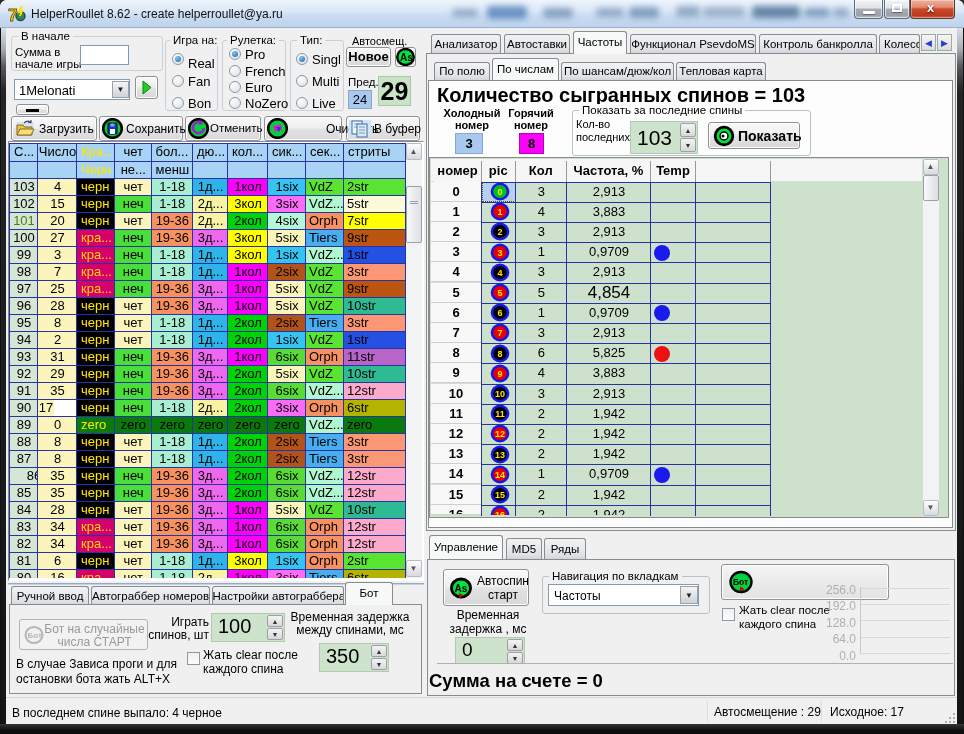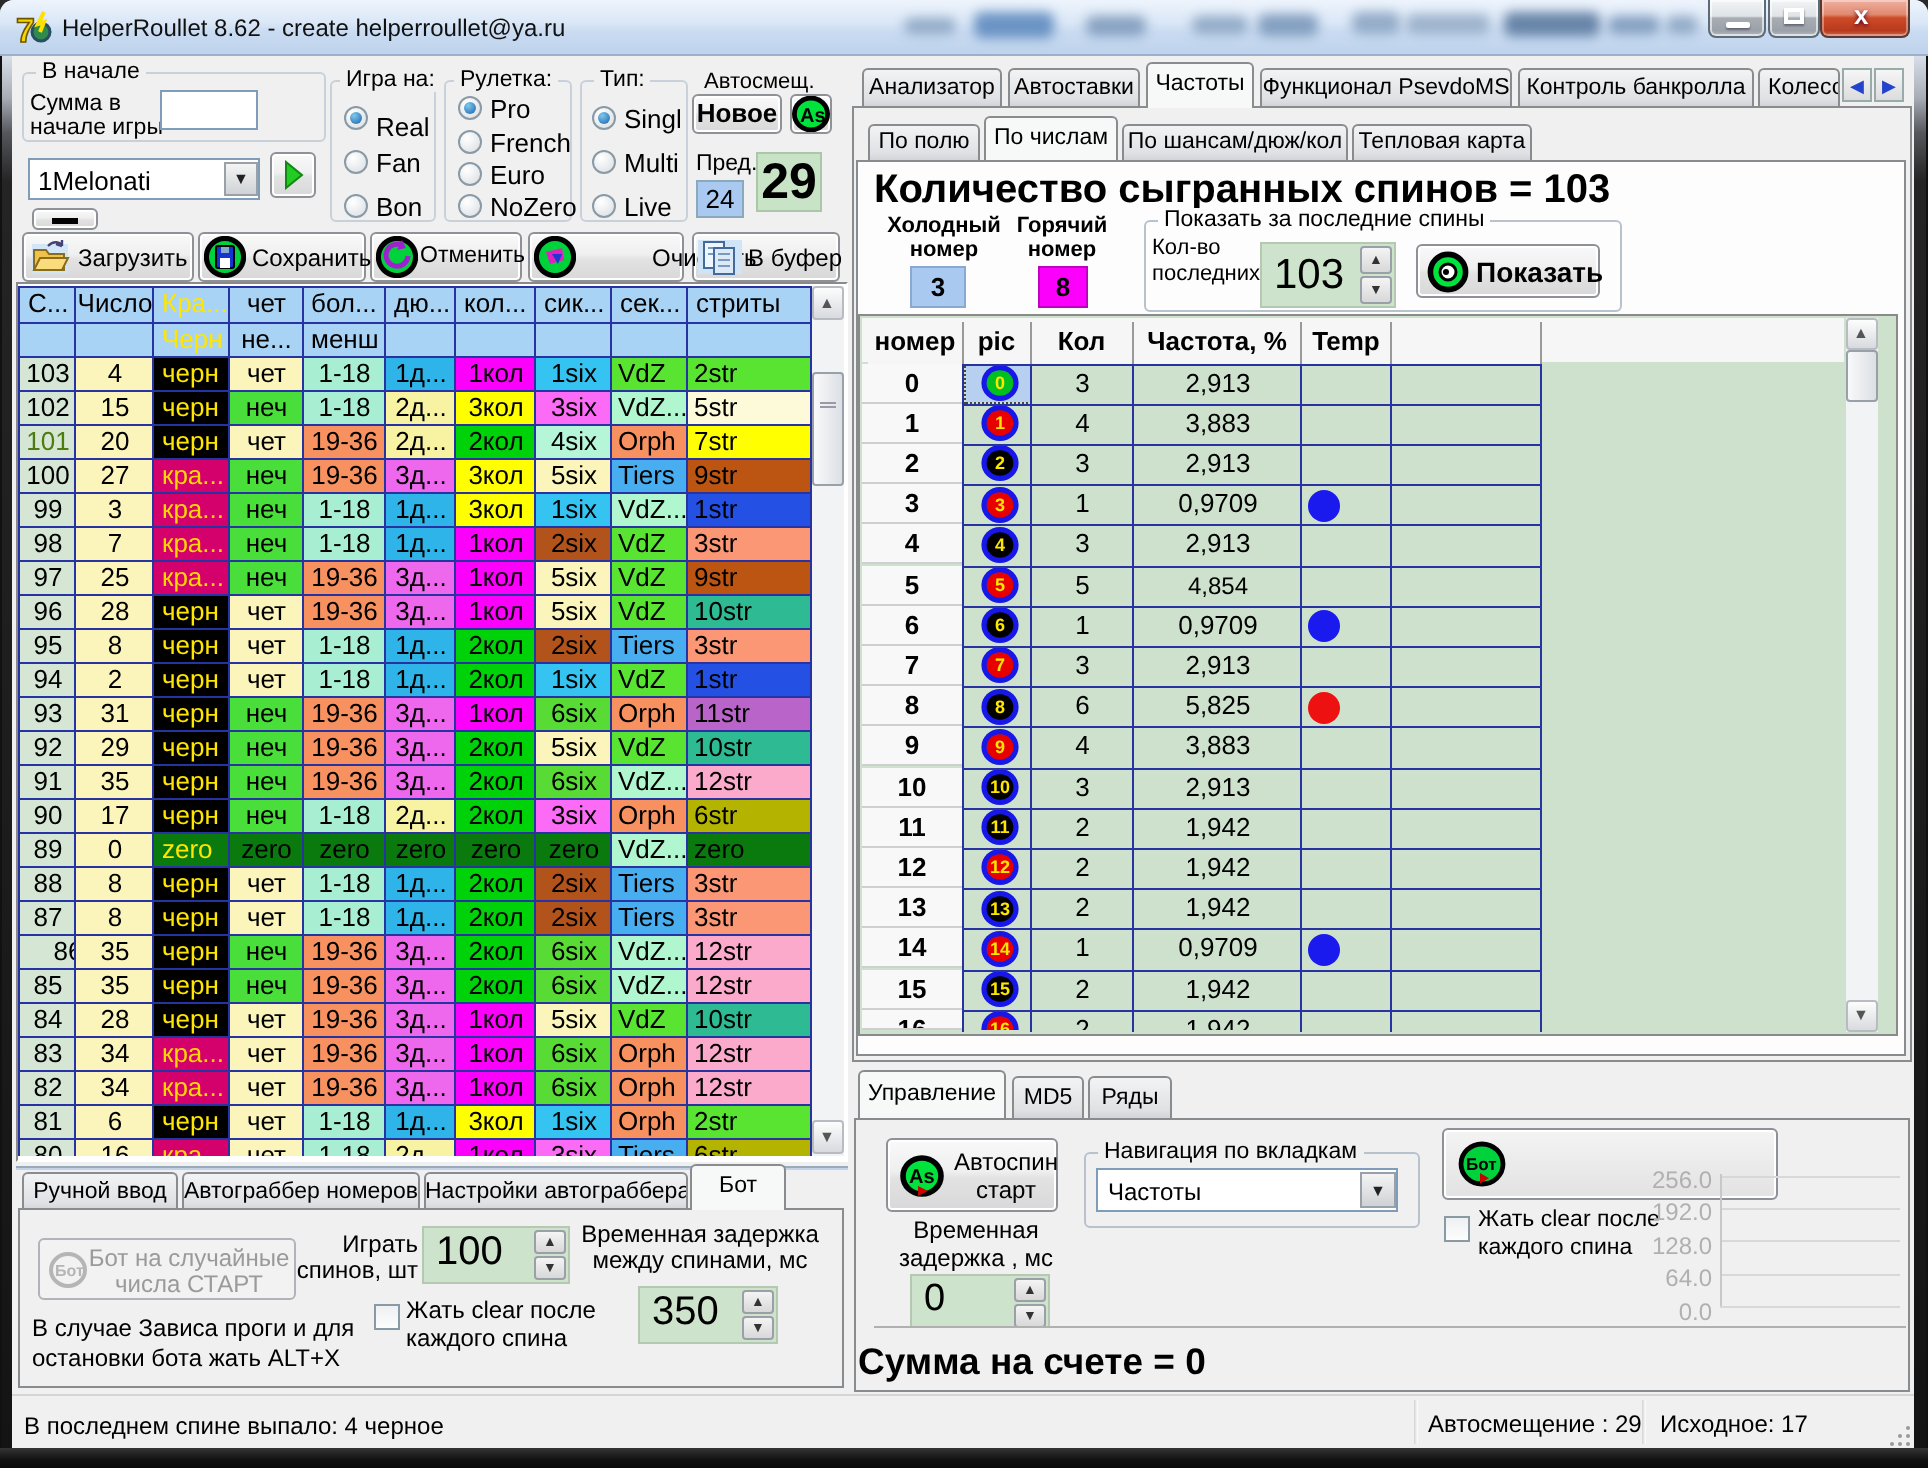--- a/index.html
+++ b/index.html
@@ -309,21 +309,21 @@
 <div class="cell" style="left:38px;top:382.0px;width:39px;height:17.0px;background:#fbf5bb;color:#000;text-align:center;font-size:13px;line-height:17px;">35</div>
 <div class="cell" style="left:77px;top:382.0px;width:38px;height:17.0px;background:#000000;color:#ffe600;text-align:left;padding-left:4px;font-size:13px;line-height:17px;">черн</div>
 <div class="cell" style="left:115px;top:382.0px;width:36.5px;height:17.0px;background:#4ade3a;color:#000;text-align:center;font-size:13px;line-height:17px;">неч</div>
 <div class="cell" style="left:151.5px;top:382.0px;width:41.5px;height:17.0px;background:#f89160;color:#000;text-align:center;font-size:13px;line-height:17px;">19-36</div>
 <div class="cell" style="left:193px;top:382.0px;width:35px;height:17.0px;background:#ee68ee;color:#000;text-align:center;font-size:13px;line-height:17px;">3д...</div>
 <div class="cell" style="left:228px;top:382.0px;width:40px;height:17.0px;background:#00d20a;color:#000;text-align:center;font-size:13px;line-height:17px;">2кол</div>
 <div class="cell" style="left:268px;top:382.0px;width:38px;height:17.0px;background:#58dc35;color:#000;text-align:center;font-size:13px;line-height:17px;">6six</div>
 <div class="cell" style="left:306px;top:382.0px;width:38px;height:17.0px;background:#b0f6cf;color:#000;text-align:left;padding-left:3px;font-size:13px;line-height:17px;">VdZ...</div>
 <div class="cell" style="left:344px;top:382.0px;width:61px;height:17.0px;background:#fcaacb;color:#000;text-align:left;padding-left:3px;font-size:13px;line-height:17px;">12str</div>
 <div class="cell" style="left:10px;top:399.0px;width:28px;height:17.0px;background:#d5e6d5;color:#000;text-align:center;font-size:13px;line-height:17px;">90</div>
-<div class="cell" style="left:38px;top:399.0px;width:39px;height:17.0px;background:#fbf5bb;color:#000;text-align:center;font-size:13px;line-height:17px;">17</div>
+<div class="cell" style="left:38px;top:399.0px;width:16px;height:17.0px;background:#fbf5bb;color:#000;text-align:center;font-size:13px;line-height:17px;">17</div>
 <div class="cell" style="left:77px;top:399.0px;width:38px;height:17.0px;background:#000000;color:#ffe600;text-align:left;padding-left:4px;font-size:13px;line-height:17px;">черн</div>
 <div class="cell" style="left:115px;top:399.0px;width:36.5px;height:17.0px;background:#4ade3a;color:#000;text-align:center;font-size:13px;line-height:17px;">неч</div>
 <div class="cell" style="left:151.5px;top:399.0px;width:41.5px;height:17.0px;background:#a8eed2;color:#000;text-align:center;font-size:13px;line-height:17px;">1-18</div>
 <div class="cell" style="left:193px;top:399.0px;width:35px;height:17.0px;background:#f8f3a2;color:#000;text-align:center;font-size:13px;line-height:17px;">2д...</div>
 <div class="cell" style="left:228px;top:399.0px;width:40px;height:17.0px;background:#00d20a;color:#000;text-align:center;font-size:13px;line-height:17px;">2кол</div>
 <div class="cell" style="left:268px;top:399.0px;width:38px;height:17.0px;background:#fb6bf5;color:#000;text-align:center;font-size:13px;line-height:17px;">3six</div>
 <div class="cell" style="left:306px;top:399.0px;width:38px;height:17.0px;background:#f89160;color:#000;text-align:left;padding-left:3px;font-size:13px;line-height:17px;">Orph</div>
 <div class="cell" style="left:344px;top:399.0px;width:61px;height:17.0px;background:#b4b400;color:#000;text-align:left;padding-left:3px;font-size:13px;line-height:17px;">6str</div>
 <div class="cell" style="left:10px;top:416.0px;width:28px;height:17.0px;background:#d5e6d5;color:#000;text-align:center;font-size:13px;line-height:17px;">89</div>
 <div class="cell" style="left:38px;top:416.0px;width:39px;height:17.0px;background:#fbf5bb;color:#000;text-align:center;font-size:13px;line-height:17px;">0</div>
@@ -599,21 +599,21 @@
 <div class="cell" style="left:567px;top:262.29999999999995px;width:84px;height:20.2px;font-size:13px;text-align:center;line-height:20.2px;">2,913</div>
 <div class="cell" style="left:431px;top:282.49999999999994px;width:51px;height:20.2px;background:#f8f8f8;border-bottom:1px solid #cfcfcf;border-right:1px solid #aaa;font-size:13px;font-weight:bold;text-align:center;line-height:20.2px;">5</div>
 <div class="abs" style="left:490px;top:282.99999999999994px;width:20px;height:19.7px;overflow:hidden;">
     <svg width="20" height="19" style="position:absolute;left:0;top:0;">
       <ellipse cx="10" cy="9.5" rx="9.3" ry="9" fill="#1717e8"></ellipse>
       <ellipse cx="10" cy="9.5" rx="6.7" ry="6.4" fill="#e80000"></ellipse>
       <text x="10" y="12.5" font-size="9" font-weight="bold" fill="#ffe600" text-anchor="middle">5</text>
     </svg>
   </div>
 <div class="cell" style="left:515.5px;top:282.49999999999994px;width:51.5px;height:20.2px;font-size:13px;text-align:center;line-height:20.2px;">5</div>
-<div class="cell" style="left:567px;top:282.49999999999994px;width:84px;height:20.2px;font-size:12px;text-align:center;line-height:20.2px;">4,854</div>
+<div class="cell" style="left:567px;top:282.49999999999994px;width:84px;height:20.2px;font-size:17px;text-align:center;line-height:20.2px;">4,854</div>
 <div class="cell" style="left:431px;top:302.69999999999993px;width:51px;height:20.2px;background:#f8f8f8;border-bottom:1px solid #cfcfcf;border-right:1px solid #aaa;font-size:13px;font-weight:bold;text-align:center;line-height:20.2px;">6</div>
 <div class="abs" style="left:490px;top:303.19999999999993px;width:20px;height:19.7px;overflow:hidden;">
     <svg width="20" height="19" style="position:absolute;left:0;top:0;">
       <ellipse cx="10" cy="9.5" rx="9.3" ry="9" fill="#1717e8"></ellipse>
       <ellipse cx="10" cy="9.5" rx="6.7" ry="6.4" fill="#000"></ellipse>
       <text x="10" y="12.5" font-size="9" font-weight="bold" fill="#ffe600" text-anchor="middle">6</text>
     </svg>
   </div>
 <div class="cell" style="left:515.5px;top:302.69999999999993px;width:51.5px;height:20.2px;font-size:13px;text-align:center;line-height:20.2px;">1</div>
 <div class="cell" style="left:567px;top:302.69999999999993px;width:84px;height:20.2px;font-size:13px;text-align:center;line-height:20.2px;">0,9709</div>

